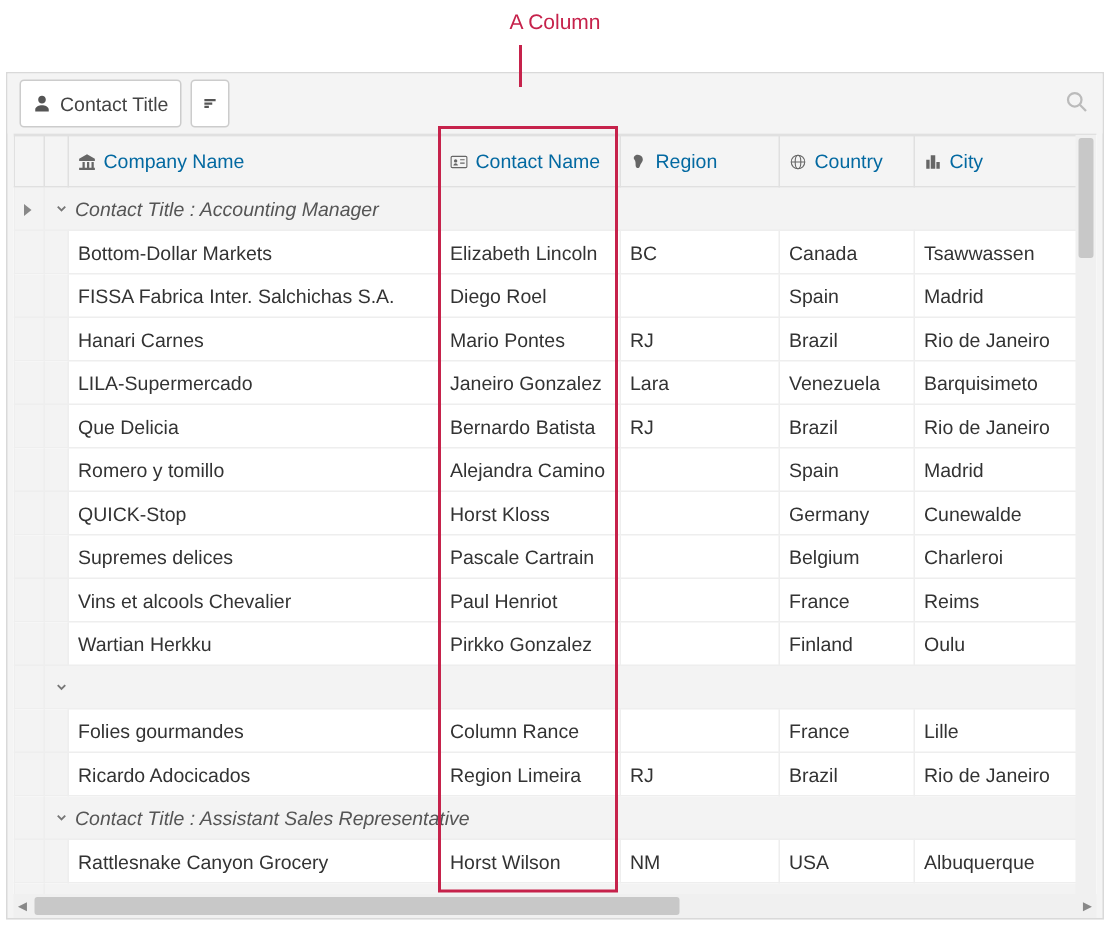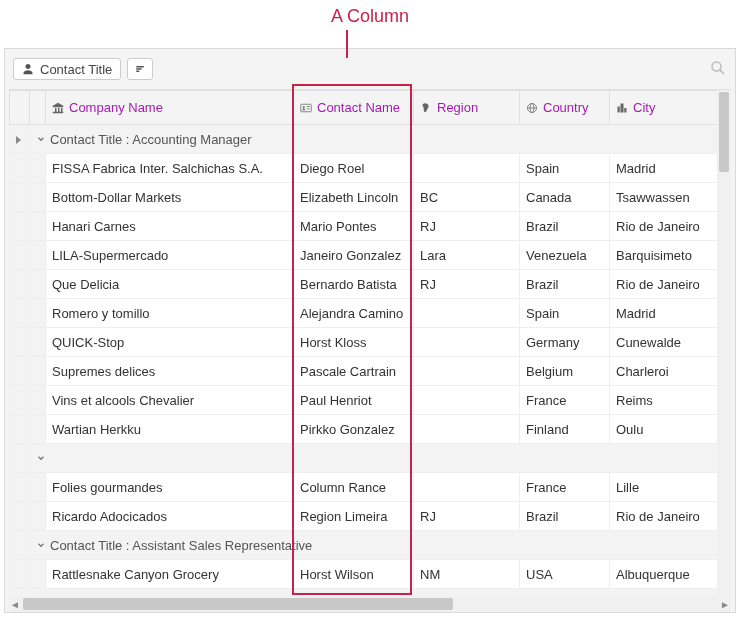--- a/index.html
+++ b/index.html
@@ -13,21 +13,21 @@
     height: 617px;
     overflow: hidden;
     position: relative;
   }
   .annotation {
     position: absolute;
     top: 6px;
     left: 0;
     width: 100%;
     text-align: center;
-    font-size: 18px;
+    font-size: 14px;
     color: #c6224b;
     pointer-events: none;
     z-index: 50;
   }
   .annotation-line {
     position: absolute;
     top: 30px;
     left: 346px;
     width: 2px;
     height: 28px;
@@ -60,21 +60,21 @@
     display: flex;
     align-items: center;
     padding: 0 8px;
     background: #f4f4f4;
     justify-content: space-between;
   }
   .toolbar-left { display:flex; align-items:center; gap:6px; }
   .chip {
     display: inline-flex;
     align-items: center;
-    height: 22px;
+    height: 32px;
     padding: 0 8px;
     background: #fff;
     border: 1px solid #ccc;
     border-radius: 3px;
     color: #444;
     gap: 6px;
   }
   .chip svg, .icon svg { display:block; }
   .search-icon { color:#bbb; }
   .grid-wrap {
@@ -100,40 +100,40 @@
   }
   table {
     border-collapse: collapse;
     table-layout: fixed;
   }
   thead th {
     background: #f4f4f4;
     border: 1px solid #e0e0e0;
     text-align: right;
     font-weight: normal;
-    color: #a21caf;
+    color: #0369a1;
     height: 34px;
     padding: 0 6px;
     white-space: nowrap;
   }
   thead th .hdr { display:flex; align-items:center; gap:5px; }
   tbody td {
     border: 1px solid #eee;
     height: 29px;
     padding: 0 6px;
     white-space: nowrap;
     overflow: hidden;
     text-overflow: ellipsis;
     background:#fff;
   }
   tr.group td {
     background: #f3f3f3;
     color: #555;
   }
-  tr.group .grp-inner { display:flex; align-items:center; gap:4px; }
+  tr.group .grp-inner { display:flex; align-items:center; gap:4px;font-style:italic; }
   .col-gutter { width:20px; }
   .col-indent { width:16px; }
   .col-company { width:248px; }
   .col-contact { width:120px; }
   .col-region { width:106px; }
   .col-country { width:90px; }
   .col-city { width:116px; }
   .row-handle {
     display:inline-block;
     width:0; height:0;
@@ -279,34 +279,34 @@
                 <span><svg width="10" height="10" viewBox="0 0 16 16" fill="none" stroke="#777" stroke-width="2">
                     <polyline points="4,6 8,10 12,6"></polyline>
                   </svg></span>
                 <span>Contact Title : Accounting Manager</span>
               </div>
             </td>
           </tr>
           <tr>
             <td style="background: rgb(243, 243, 243);"></td>
             <td style="background: rgb(243, 243, 243);"></td>
-            <td>FISSA Fabrica Inter. Salchichas S.A.</td>
-            <td>Diego Roel</td>
-            <td></td>
-            <td>Spain</td>
-            <td>Madrid</td>
-          </tr>
-          <tr>
-            <td style="background: rgb(243, 243, 243);"></td>
-            <td style="background: rgb(243, 243, 243);"></td>
             <td>Bottom-Dollar Markets</td>
             <td>Elizabeth Lincoln</td>
             <td>BC</td>
             <td>Canada</td>
             <td>Tsawwassen</td>
+          </tr>
+          <tr>
+            <td style="background: rgb(243, 243, 243);"></td>
+            <td style="background: rgb(243, 243, 243);"></td>
+            <td>FISSA Fabrica Inter. Salchichas S.A.</td>
+            <td>Diego Roel</td>
+            <td></td>
+            <td>Spain</td>
+            <td>Madrid</td>
           </tr>
           <tr>
             <td style="background: rgb(243, 243, 243);"></td>
             <td style="background: rgb(243, 243, 243);"></td>
             <td>Hanari Carnes</td>
             <td>Mario Pontes</td>
             <td>RJ</td>
             <td>Brazil</td>
             <td>Rio de Janeiro</td>
           </tr>

